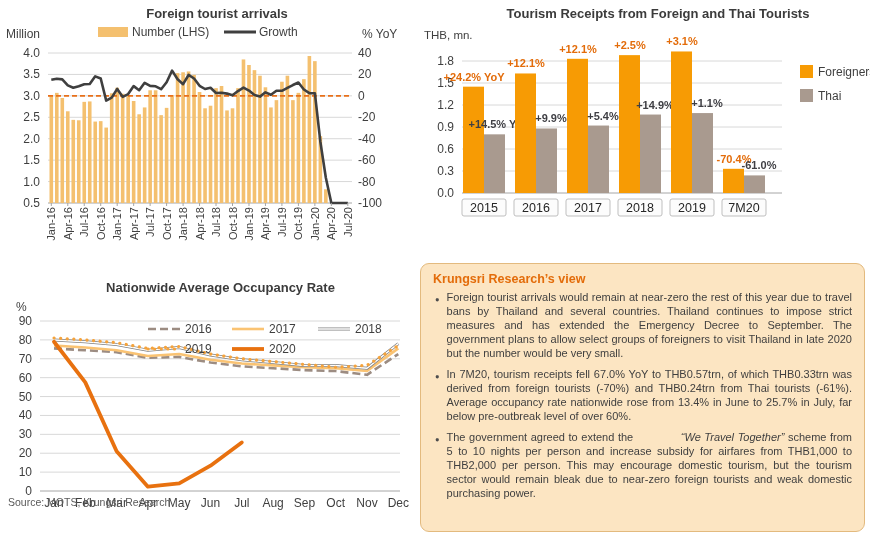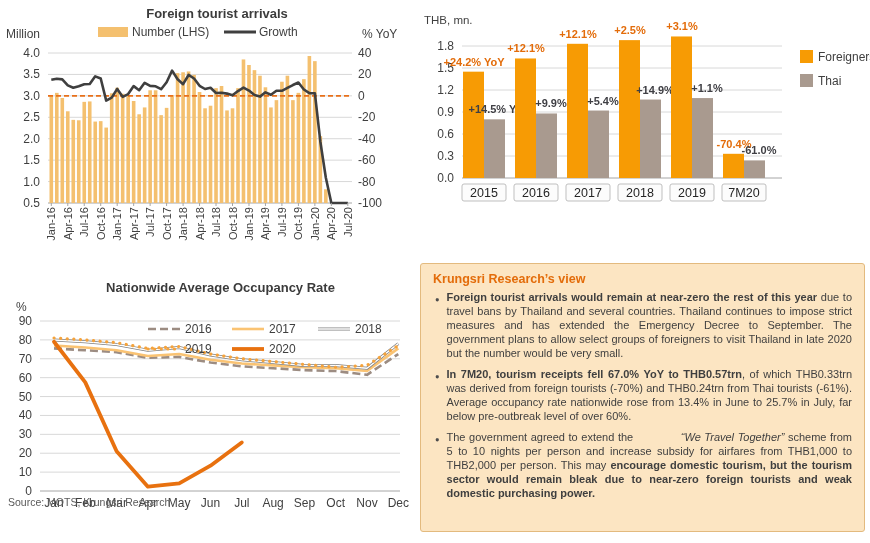--- a/index.html
+++ b/index.html
@@ -6,27 +6,27 @@
   .page{position:relative;width:870px;height:543px;background:#ffffff;
         font-family:"Liberation Sans",sans-serif;color:#3F3F3F;overflow:hidden;}
   .chart-title{font-weight:bold;font-size:13px;color:#3B3B3B;text-align:center;margin-left:26px;}
   .chart-block{position:absolute;}
   #arrivals-block{left:0;top:6px;width:408px;}
   #receipts-block{left:420px;top:6px;width:450px;}
   #occupancy-block{left:0;top:280px;width:415px;}
   svg{display:block;font-family:"Liberation Sans",sans-serif;}
   .source-note{position:absolute;left:8px;top:496px;font-size:10.5px;color:#595959;}
   .panel{position:absolute;left:420px;top:263px;width:445px;height:269px;
-         background:#FCE5C2;border:1px solid #E3BA7E;border-radius:3px;
+         background:#FCE5C2;border:1px solid #E3BA7E;border-radius:9px;
          padding:8px 12px 6px 12px;box-sizing:border-box;}
   .panel-title{font-weight:bold;font-size:12.5px;color:#E36C0A;margin:0 0 5px 0;}
   .bullet{display:flex;margin-bottom:7px;}
   .bullet-marker{flex:0 0 auto;font-size:7.5px;color:#4D4D4D;margin:4px 7px 0 2px;}
   .bullet-text{flex:1 1 auto;font-size:11px;line-height:1.27;color:#3F3F3F;text-align:justify;}
-  .bullet-text .b{font-weight:bold;}
+  .bullet-text .b{font-weight:normal;}
   .bullet-text .i{font-style:italic;margin-left:44px;}
 </style>
 </head>
 <body>
 
 <div class="page">
 
   <div class="chart-block" id="arrivals-block">
     <div class="chart-title">Foreign tourist arrivals</div>
     <svg id="arrivals-svg" width="408" height="232" viewBox="0 0 408 232">
@@ -148,20 +148,21 @@
         <line x1="314.8636363636364" y1="182" x2="314.8636363636364" y2="185" stroke="#A6A6A6" stroke-width="1"></line>
         <text x="318.8636363636364" y="186" font-size="11" fill="#3F3F3F" text-anchor="end" transform="rotate(-90 318.8636363636364 186)">Jan-20</text>
         <line x1="331.33636363636367" y1="182" x2="331.33636363636367" y2="185" stroke="#A6A6A6" stroke-width="1"></line>
         <text x="335.33636363636367" y="186" font-size="11" fill="#3F3F3F" text-anchor="end" transform="rotate(-90 335.33636363636367 186)">Apr-20</text>
         <line x1="347.8090909090909" y1="182" x2="347.8090909090909" y2="185" stroke="#A6A6A6" stroke-width="1"></line>
         <text x="351.8090909090909" y="186" font-size="11" fill="#3F3F3F" text-anchor="end" transform="rotate(-90 351.8090909090909 186)">Jul-20</text>
       </svg>
   </div>
 
   <div class="chart-block" id="receipts-block">
+    <div class="chart-title">Tourism Receipts from Foreign and Thai Tourists</div>
     <svg id="receipts-svg" width="450" height="204" viewBox="0 0 450 204">
         <text x="4" y="18" font-size="11.5" fill="#3F3F3F">THB, mn.</text>
         <line x1="42" y1="172" x2="362" y2="172" stroke="#A6A6A6" stroke-width="1"></line>
         <text x="34" y="176" font-size="12" fill="#3F3F3F" text-anchor="end">0.0</text>
         <line x1="42" y1="150" x2="362" y2="150" stroke="#D8D8D8" stroke-width="1"></line>
         <text x="34" y="154" font-size="12" fill="#3F3F3F" text-anchor="end">0.3</text>
         <line x1="42" y1="128" x2="362" y2="128" stroke="#D8D8D8" stroke-width="1"></line>
         <text x="34" y="132" font-size="12" fill="#3F3F3F" text-anchor="end">0.6</text>
         <line x1="42" y1="106" x2="362" y2="106" stroke="#D8D8D8" stroke-width="1"></line>
         <text x="34" y="110" font-size="12" fill="#3F3F3F" text-anchor="end">0.9</text>

